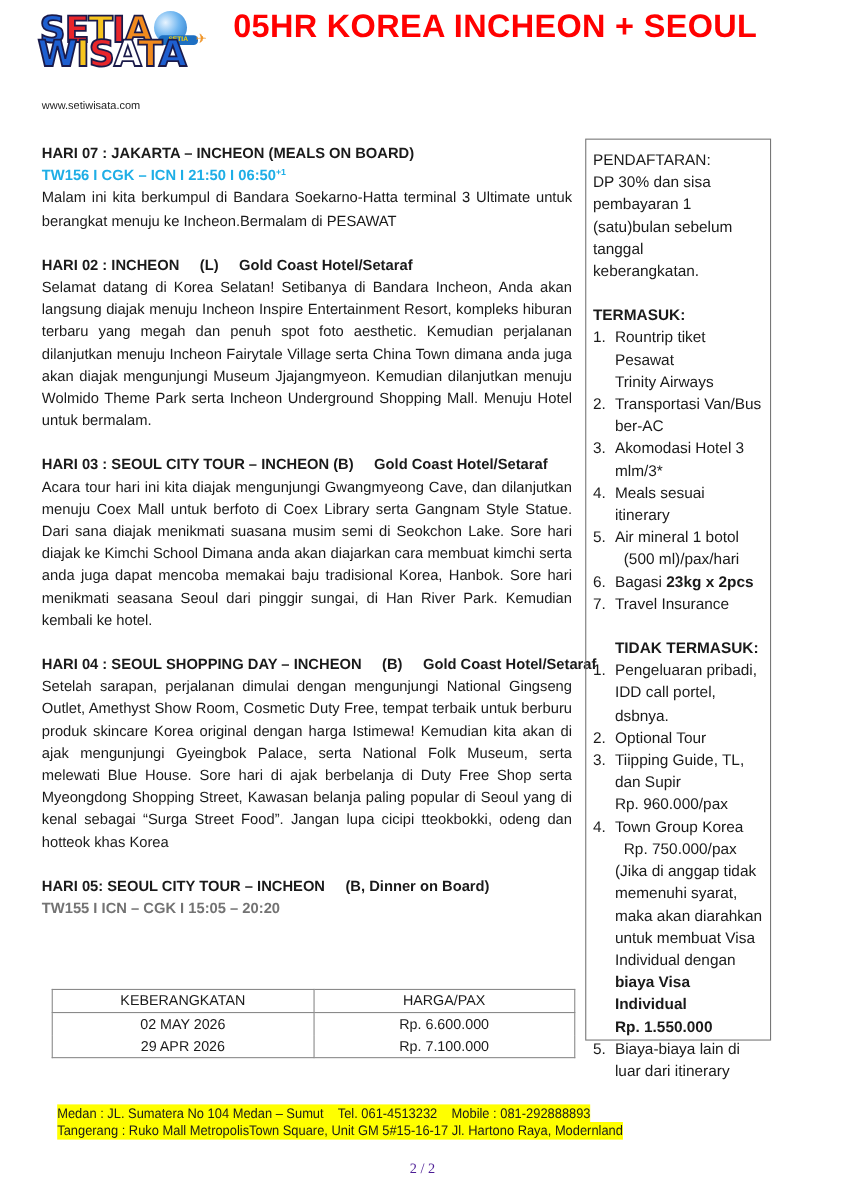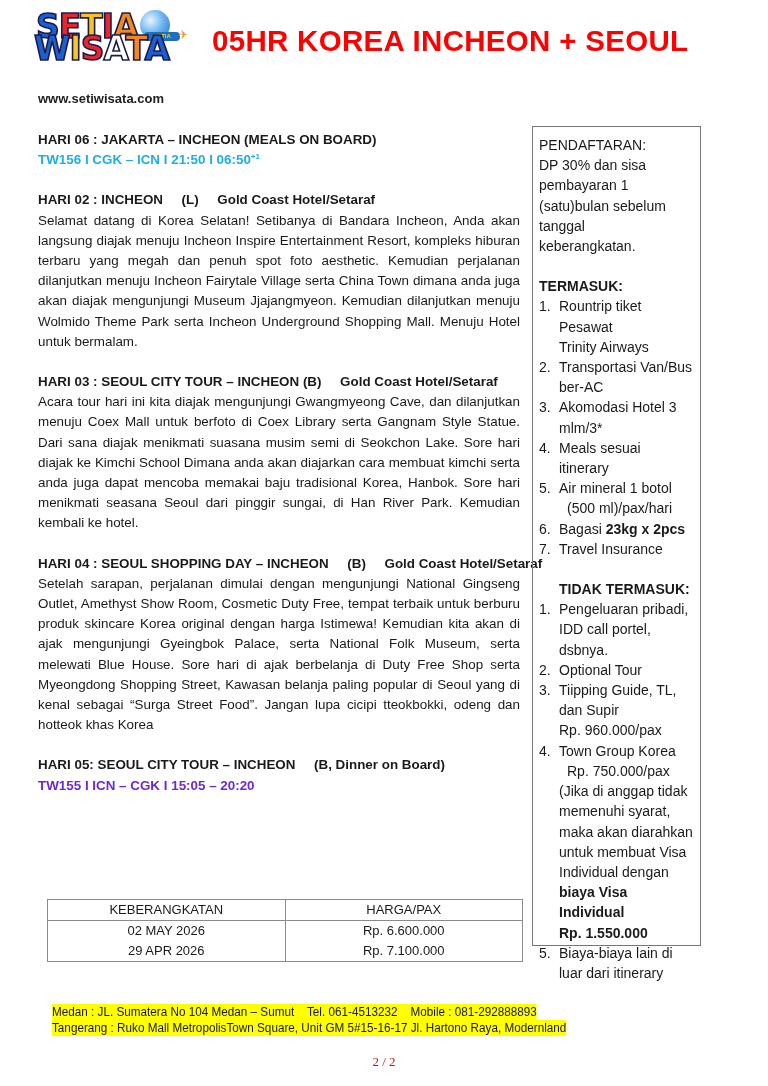--- a/index.html
+++ b/index.html
@@ -6,29 +6,29 @@
   body { width: 768px; height: 1086px; position: relative; overflow: hidden; font-family: "Liberation Sans", sans-serif; color: #1a1a1a; }
 
   
   .logo { position: absolute; left: 32px; top: 8px; width: 150px; height: 96px; }
   .logo-word { position: absolute; font-family: "DejaVu Sans", sans-serif; font-weight: bold; font-size: 33px; letter-spacing: -1px; line-height: 1; -webkit-text-stroke: 1.6px #1a1a4a; }
   .logo-word.w1 { left: 4px; top: 2px; }
   .logo-word.w2 { left: 2px; top: 24px; }
   .logo-globe { position: absolute; left: 108px; top: 2px; width: 30px; height: 30px; border-radius: 50%; background: radial-gradient(circle at 35% 35%, #e8f4ff 0%, #6fb6f0 45%, #1e6fc4 100%); }
   .logo-globe-tag { position: absolute; left: 112px; top: 24px; width: 36px; height: 9px; background: #1d6fc2; border-radius: 4px; color: #ffd400; font-size: 6px; font-weight: bold; text-align: center; line-height: 9px; }
   .logo-plane { position: absolute; left: 146px; top: 20px; color: #f0962a; font-size: 12px; }
-  .logo-url { position: absolute; left: 38px; top: 91px; font-size: 13px; font-weight: bold; color: #222; }
-  .doc-title { position: absolute; left: 212px; top: 24px; font-family: "Liberation Sans", sans-serif; font-weight: bold; font-size: 29.5px; color: #ff0000; letter-spacing: 0.3px; white-space: nowrap; }
+  .logo-url { position: absolute; left: 38px; top: 91px; font-size: 10px; font-weight: normal; color: #222; }
+  .doc-title { position: absolute; left: 212px; top: 8px; font-family: "Liberation Sans", sans-serif; font-weight: bold; font-size: 29.5px; color: #ff0000; letter-spacing: 0.3px; white-space: nowrap; }
 
   
   .main { position: absolute; left: 38px; top: 130px; width: 482px; font-family: "Liberation Sans", sans-serif; font-size: 13.4px; line-height: 20.2px; }
   .day { margin-bottom: 20px; }
   .day-title { font-weight: bold; white-space: pre; }
   .flight { font-weight: bold; color: #1eaee6; }
-  .flight.dark { color: #6d28d9; }
+  .flight.dark { color: #737373; }
   .flight sup { font-size: 8px; line-height: 0; vertical-align: 5px; }
   .para { text-align: justify; }
 
   
   .price-table { position: absolute; left: 47px; top: 899px; width: 476px; border-collapse: collapse; font-family: "Liberation Sans", sans-serif; font-size: 13px; border-radius: 30px; }
   .price-table th, .price-table td { text-align: center; font-weight: normal; padding: 0; height: 20px; line-height: 20px; }
   .price-table th { border: 1px solid #8a8a8a; border-bottom: 1px solid #8a8a8a; }
   .price-table td { border-left: 1px solid #8a8a8a; border-right: 1px solid #8a8a8a; }
   .price-table tr:last-child td { border-bottom: 1px solid #8a8a8a; }
   .price-table .col1 { width: 50%; }
@@ -40,43 +40,44 @@
   .side .bold { font-weight: bold; }
   .side ol { margin: 0; padding: 0; list-style: none; }
   .side li { position: relative; padding-left: 20px; }
   .side li .num { position: absolute; left: 0; top: 0; }
   .side .indent { padding-left: 8px; }
   .side .sub-heading { padding-left: 20px; font-weight: bold; }
 
   
   .footer { position: absolute; left: 52px; top: 1004px; font-family: "Liberation Sans", sans-serif; font-weight: normal; font-size: 12.6px; line-height: 16px; }
   .footer span { background: #ffff00; display: inline-block; white-space: pre; transform: scaleX(0.93); transform-origin: left; }
-  .page-number { position: absolute; left: 0; width: 768px; top: 1054px; text-align: center; font-family: "Liberation Serif", serif; font-size: 13px; color: #b91c1c; }
+  .page-number { position: absolute; left: 0; width: 768px; top: 1054px; text-align: center; font-family: "Liberation Serif", serif; font-size: 13px; color: #4c1d95; }
 </style>
 </head>
 <body>
 
 <div class="logo">
   <div class="logo-word w1">
     <span style="color:#1e5fd0">S</span><span style="color:#e8262b">E</span><span style="color:#f7c51e">T</span><span style="color:#e8262b">I</span><span style="color:#f18a1e">A</span>
   </div>
   <div class="logo-globe"></div>
   <div class="logo-globe-tag">SETIA</div>
   <div class="logo-plane">✈</div>
   <div class="logo-word w2">
     <span style="color:#1e5fd0">W</span><span style="color:#f7c51e">I</span><span style="color:#e8262b">S</span><span style="color:#ffffff">A</span><span style="color:#f18a1e">T</span><span style="color:#1e5fd0">A</span>
   </div>
 </div>
 <div class="logo-url">www.setiwisata.com</div>
 <div class="doc-title">05HR KOREA INCHEON + SEOUL</div>
 
 <div class="main">
   <div class="day">
-    <div class="day-title">HARI 06 : JAKARTA – INCHEON (MEALS ON BOARD)</div>
+    <div class="day-title">HARI 07 : JAKARTA – INCHEON (MEALS ON BOARD)</div>
     <div class="flight"><span>TW156 I CGK – ICN I 21:50 I 06:50</span><sup>+1</sup></div>
+    <div class="para">Malam ini kita berkumpul di Bandara Soekarno-Hatta terminal 3 Ultimate untuk berangkat menuju ke Incheon.Bermalam di PESAWAT</div>
   </div>
   <div class="day">
     <div class="day-title">HARI 02 : INCHEON     (L)     Gold Coast Hotel/Setaraf</div>
     <div class="para">Selamat datang di Korea Selatan! Setibanya di Bandara Incheon, Anda akan langsung diajak menuju Incheon Inspire Entertainment Resort, kompleks hiburan terbaru yang megah dan penuh spot foto aesthetic. Kemudian perjalanan dilanjutkan menuju Incheon Fairytale Village serta China Town dimana anda juga akan diajak mengunjungi Museum Jjajangmyeon. Kemudian dilanjutkan menuju Wolmido Theme Park serta Incheon Underground Shopping Mall. Menuju Hotel untuk bermalam.</div>
   </div>
   <div class="day">
     <div class="day-title">HARI 03 : SEOUL CITY TOUR – INCHEON (B)     Gold Coast Hotel/Setaraf</div>
     <div class="para">Acara tour hari ini kita diajak mengunjungi Gwangmyeong Cave, dan dilanjutkan menuju Coex Mall untuk berfoto di Coex Library serta Gangnam Style Statue. Dari sana diajak menikmati suasana musim semi di Seokchon Lake. Sore hari diajak ke Kimchi School Dimana anda akan diajarkan cara membuat kimchi serta anda juga dapat mencoba memakai baju tradisional Korea, Hanbok. Sore hari menikmati seasana Seoul dari pinggir sungai, di Han River Park. Kemudian kembali ke hotel.</div>
   </div>
   <div class="day">

